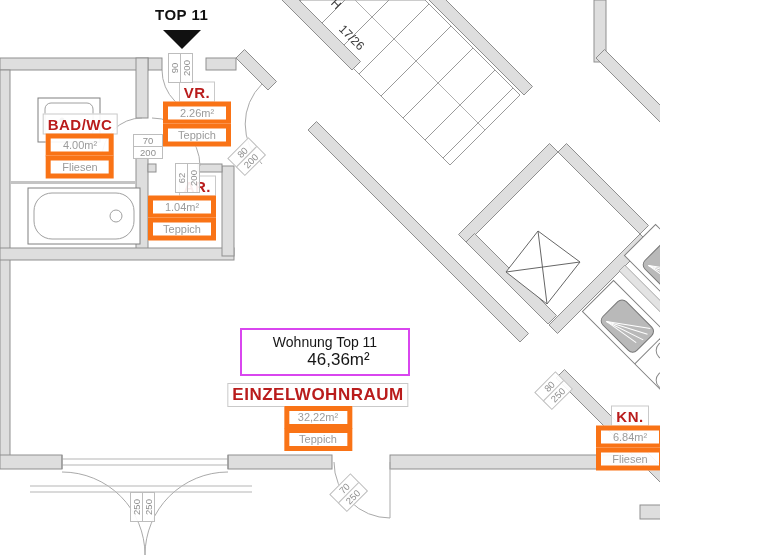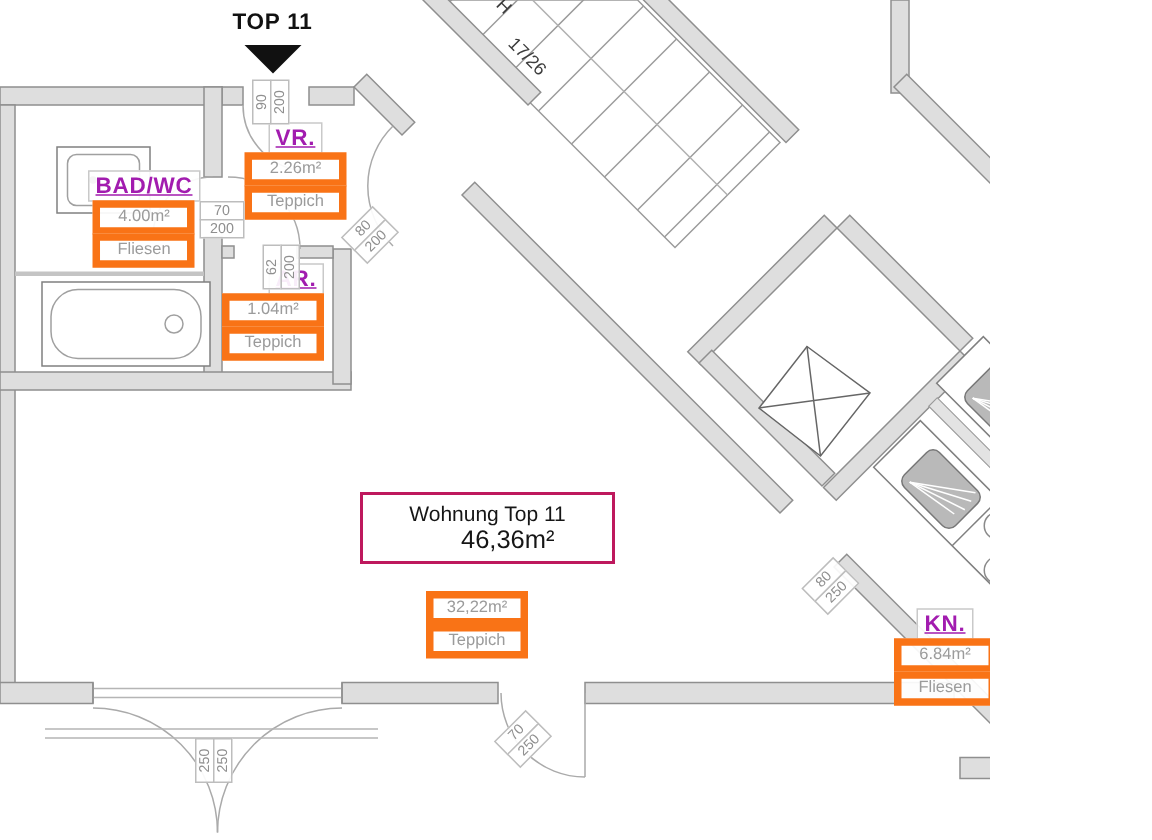--- a/index.html
+++ b/index.html
@@ -1,36 +1,36 @@
 <!DOCTYPE html>
 <html><head>
 <meta charset="utf-8">
 <style>
   html,body{margin:0;padding:0;background:#fff;}
   #plan{position:relative;width:660px;height:560px;background:#ffffff;overflow:hidden;
         font-family:"Liberation Sans", sans-serif;}
   svg{position:absolute;left:0;top:0;}
   .room{position:absolute;display:flex;flex-direction:column;align-items:center;
         transform:translate(-50%,-50%);z-index:5;}
-  .rname{font-weight:700;color:#a21caf;background:rgba(255,255,255,.92);
+  .rname{font-weight:700;color:#b91c1c;background:rgba(255,255,255,.92);
          border:1px solid #c9c9c9;padding:0 4px;line-height:19px;font-size:15px;
-         letter-spacing:.5px;white-space:nowrap;text-decoration:underline;}
+         letter-spacing:.5px;white-space:nowrap;}
   .rname.big{font-size:17px;line-height:22px;}
   .rsub{border:5px solid #f97316;background:rgba(255,255,255,.92);color:#9b9b9b;
         font-size:11px;line-height:13px;padding:0 4px;margin-top:-1px;min-width:50px;
         text-align:center;white-space:nowrap;}
   .dim{position:absolute;display:flex;flex-direction:column;z-index:6;
        transform:translate(-50%,-50%) rotate(var(--rot,0deg));}
   .dv{border:1px solid #bdbdbd;background:rgba(255,255,255,.92);color:#8f8f8f;
       font-size:9.5px;line-height:11px;padding:0 3px;margin-top:-1px;text-align:center;
       min-width:22px;white-space:nowrap;}
   .topmarker{position:absolute;left:155px;top:6px;font-size:15px;font-weight:600;
              color:#111;letter-spacing:.5px;z-index:6;}
   .summary{position:absolute;left:240px;top:328px;width:166px;height:44px;
-           border:2px solid #be185d;background:#fff;display:flex;flex-direction:column;
+           border:2px solid #d946ef;background:#fff;display:flex;flex-direction:column;
            align-items:center;justify-content:center;z-index:6;color:#161616;}
   .summary .l1{font-size:14px;}
   .summary .l2{font-size:17px;margin-left:27px;}
   .stairlbl{position:absolute;color:#3c3c3c;font-size:12px;z-index:4;
             transform:rotate(45deg);transform-origin:left top;white-space:nowrap;}
 </style>
 </head>
 <body>
 
 <div id="plan">
@@ -173,33 +173,34 @@
     <div class="l1">Wohnung Top 11</div>
     <div class="l2">46,36m²</div>
   </div>
 
   <div class="room" style="left:197px;top:114px;">
     <div class="rname">VR.</div>
     <div class="rsub">2.26m²</div>
     <div class="rsub">Teppich</div>
   </div>
 
-  <div class="room" style="left:96px;top:146px;">
+  <div class="room" style="left:80px;top:146px;">
     <div class="rname">BAD/WC</div>
     <div class="rsub">4.00m²</div>
     <div class="rsub">Fliesen</div>
   </div>
 
   <div class="room" style="left:182px;top:208px;align-items:flex-end;">
     <div class="rname">AR.</div>
     <div class="rsub">1.04m²</div>
     <div class="rsub">Teppich</div>
   </div>
 
   <div class="room" style="left:318px;top:417px;">
+    <div class="rname big">EINZELWOHNRAUM</div>
     <div class="rsub">32,22m²</div>
     <div class="rsub">Teppich</div>
   </div>
 
   <div class="room" style="left:630px;top:438px;">
     <div class="rname">KN.</div>
     <div class="rsub">6.84m²</div>
     <div class="rsub">Fliesen</div>
   </div>
 

